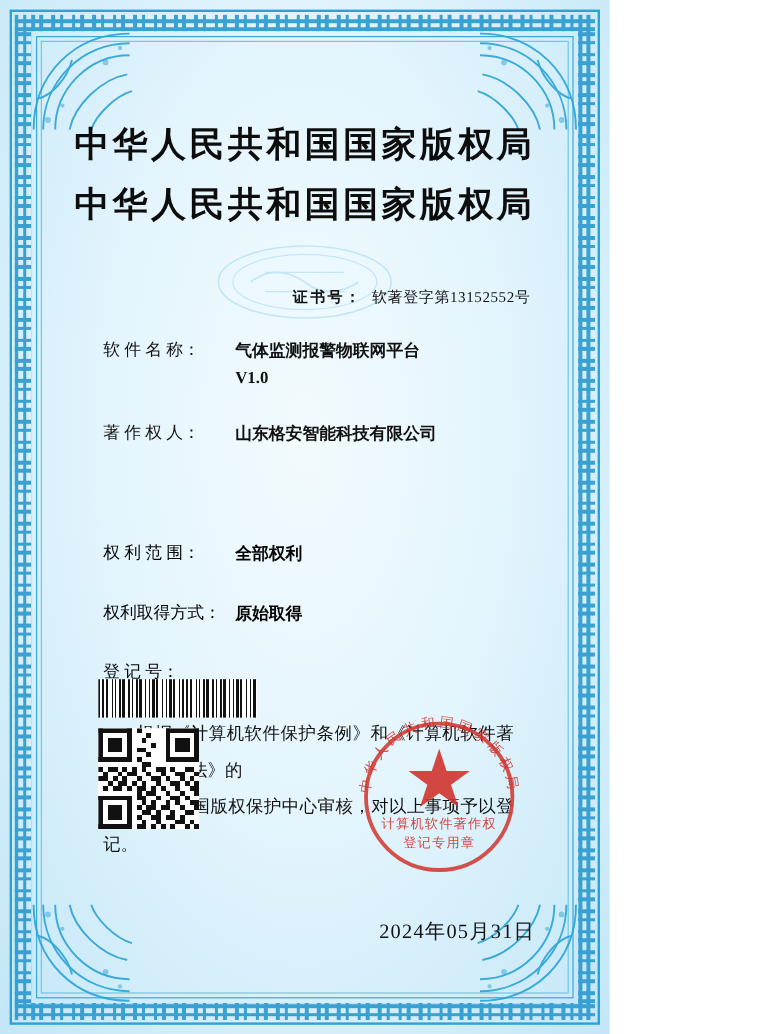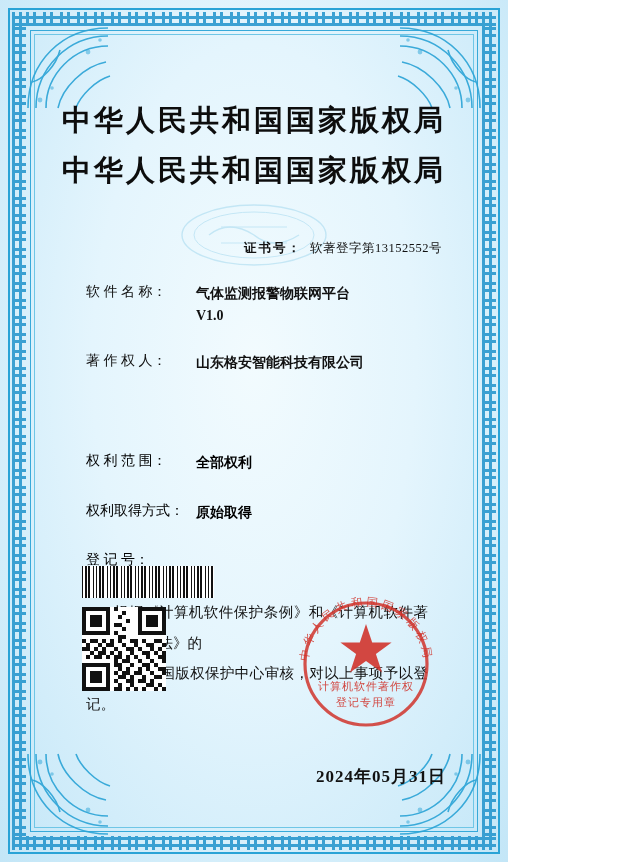--- a/index.html
+++ b/index.html
@@ -161,21 +161,21 @@
   
   .seal{
     position:absolute;right:68px;top:590px;
     width:148px;height:148px;
   }
   .seal svg{display:block;}
 
   .date{
     position:absolute;right:62px;bottom:74px;
     font-size:17px;
-    font-weight:bold;
+    font-weight:normal;
     letter-spacing:1px;
     color:#111;
   }
 </style>
 </head>
 <body>
 
 <div class="certificate">
 
   <div class="border-outer"></div>

